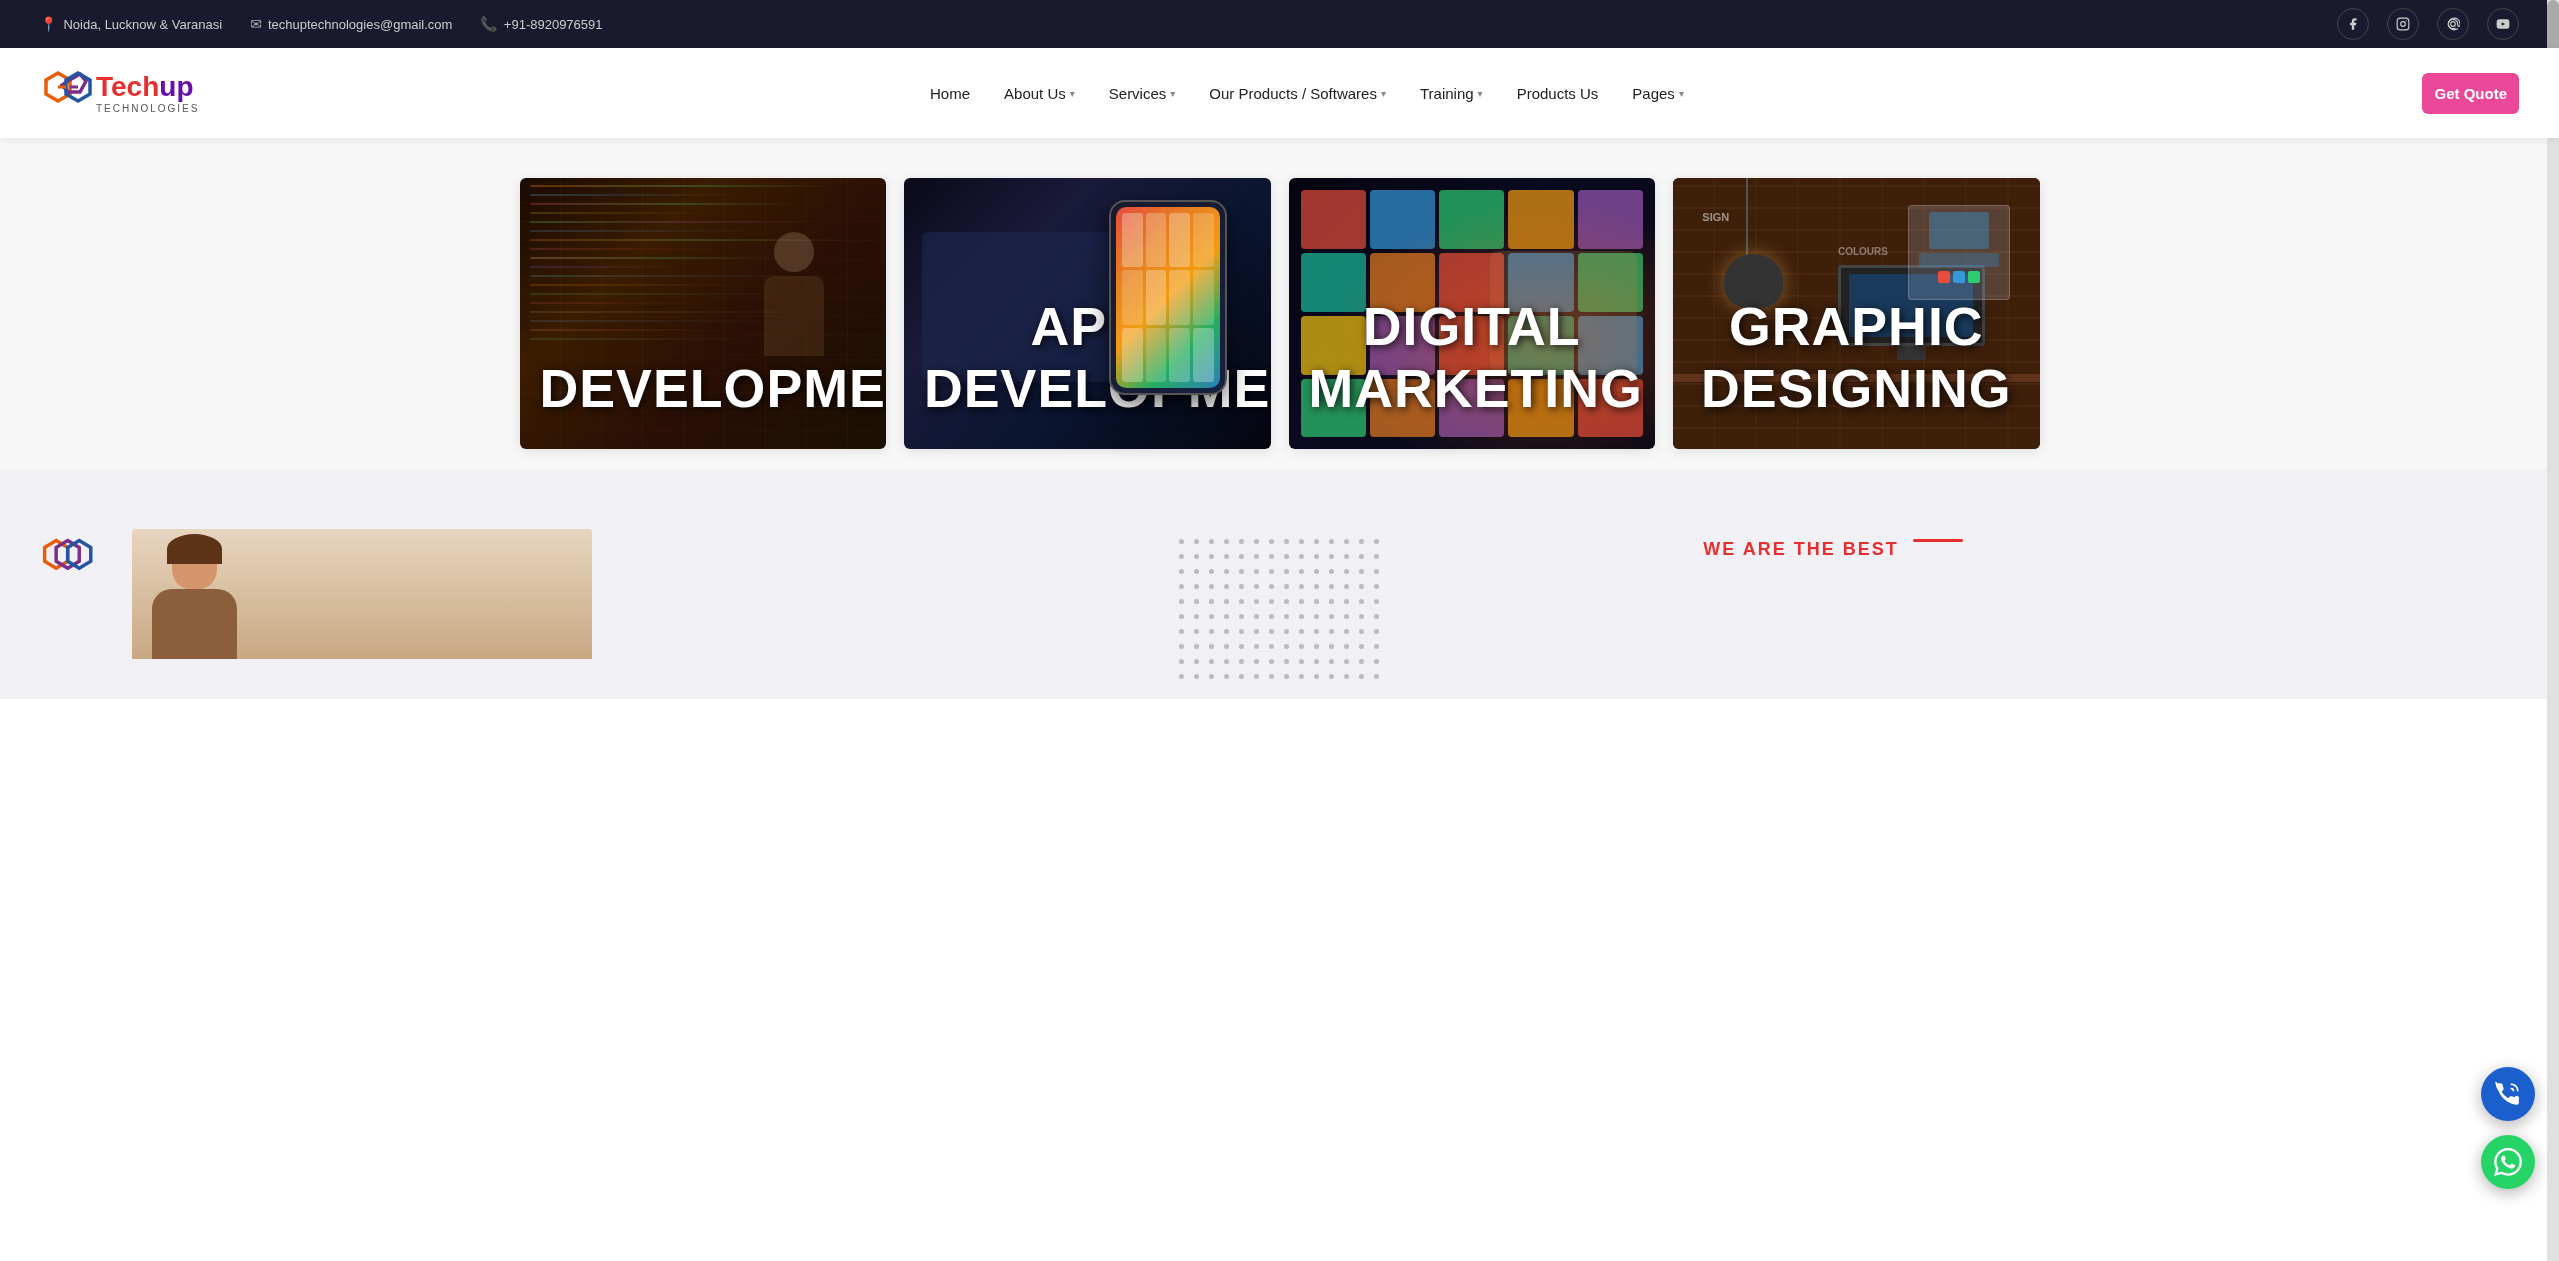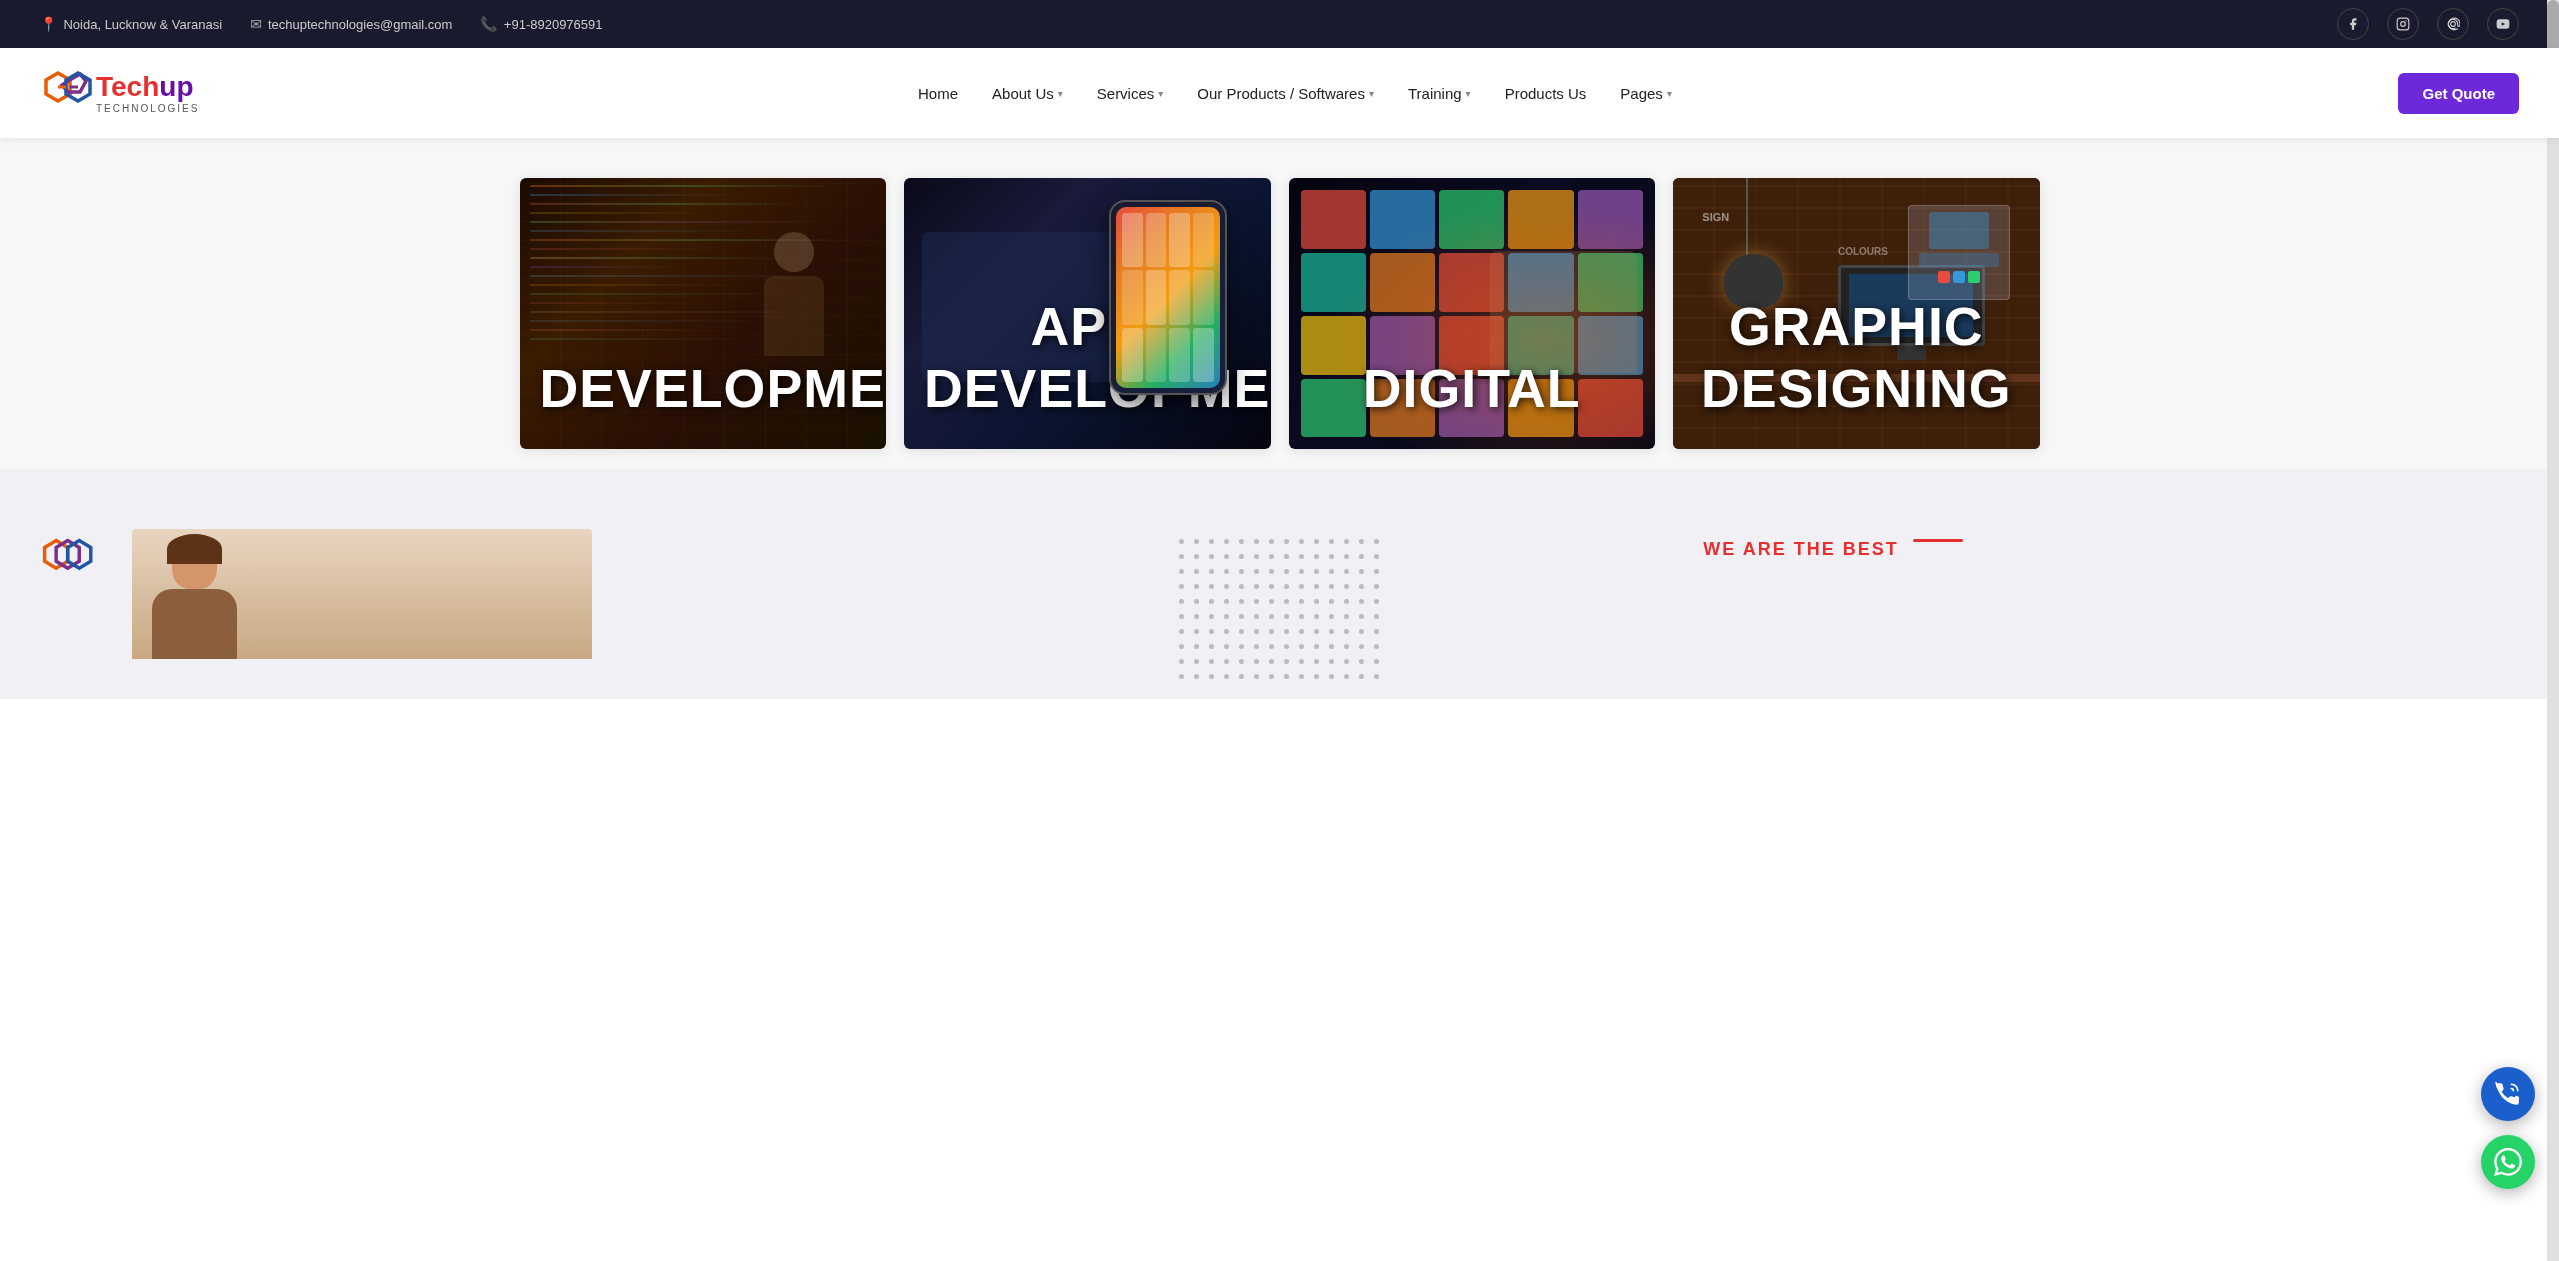--- a/index.html
+++ b/index.html
@@ -103,23 +103,23 @@
       align-items: center;
       gap: 4px;
       white-space: nowrap;
       font-weight: 500;
     }
     .nav-chevron {
       font-size: 10px;
       color: #888;
     }
     .btn-quote {
-      background: #6d28d9;
+      background: #ec4899;
       color: #fff;
-      padding: 12px 24px;
+      padding: 12px 12px;
       border-radius: 6px;
       font-size: 15px;
       font-weight: 600;
       cursor: pointer;
       border: none;
       white-space: nowrap;
       margin-left: 8px;
     }
 
     
@@ -528,20 +528,21 @@
           <div style="background:#9b59b6; border-radius:4px;"></div>
           <div style="background:#f39c12; border-radius:4px;"></div>
           <div style="background:#e74c3c; border-radius:4px;"></div>
         </div>
 
         <div style="position:absolute; bottom: 28%; right: 5%; width: 40%; height: 45%; background: rgba(180,140,100,0.2); border-radius: 8px 8px 0 0;"></div>
 
         <div style="position:absolute; inset:0; background: radial-gradient(ellipse at 70% 60%, rgba(255,100,0,0.3) 0%, transparent 60%);"></div>
         <div class="service-label">
           <span>DIGITAL</span><br>
+          <span>MARKETING</span>
         </div>
       </div>
     </div>
 
     <div class="service-card">
       <div class="service-card-bg card-graphic">
 
         <div style="position:absolute; inset:0; background: repeating-linear-gradient(0deg, transparent, transparent 20px, rgba(140,80,40,0.15) 20px, rgba(140,80,40,0.15) 22px), repeating-linear-gradient(90deg, transparent, transparent 40px, rgba(140,80,40,0.1) 40px, rgba(140,80,40,0.1) 42px); background-color: #3d1f0a;"></div>
 
         <div style="position:absolute; bottom: 25%; left: 0; right: 0; height: 8px; background: #6b3a1f; opacity: 0.8;"></div>

